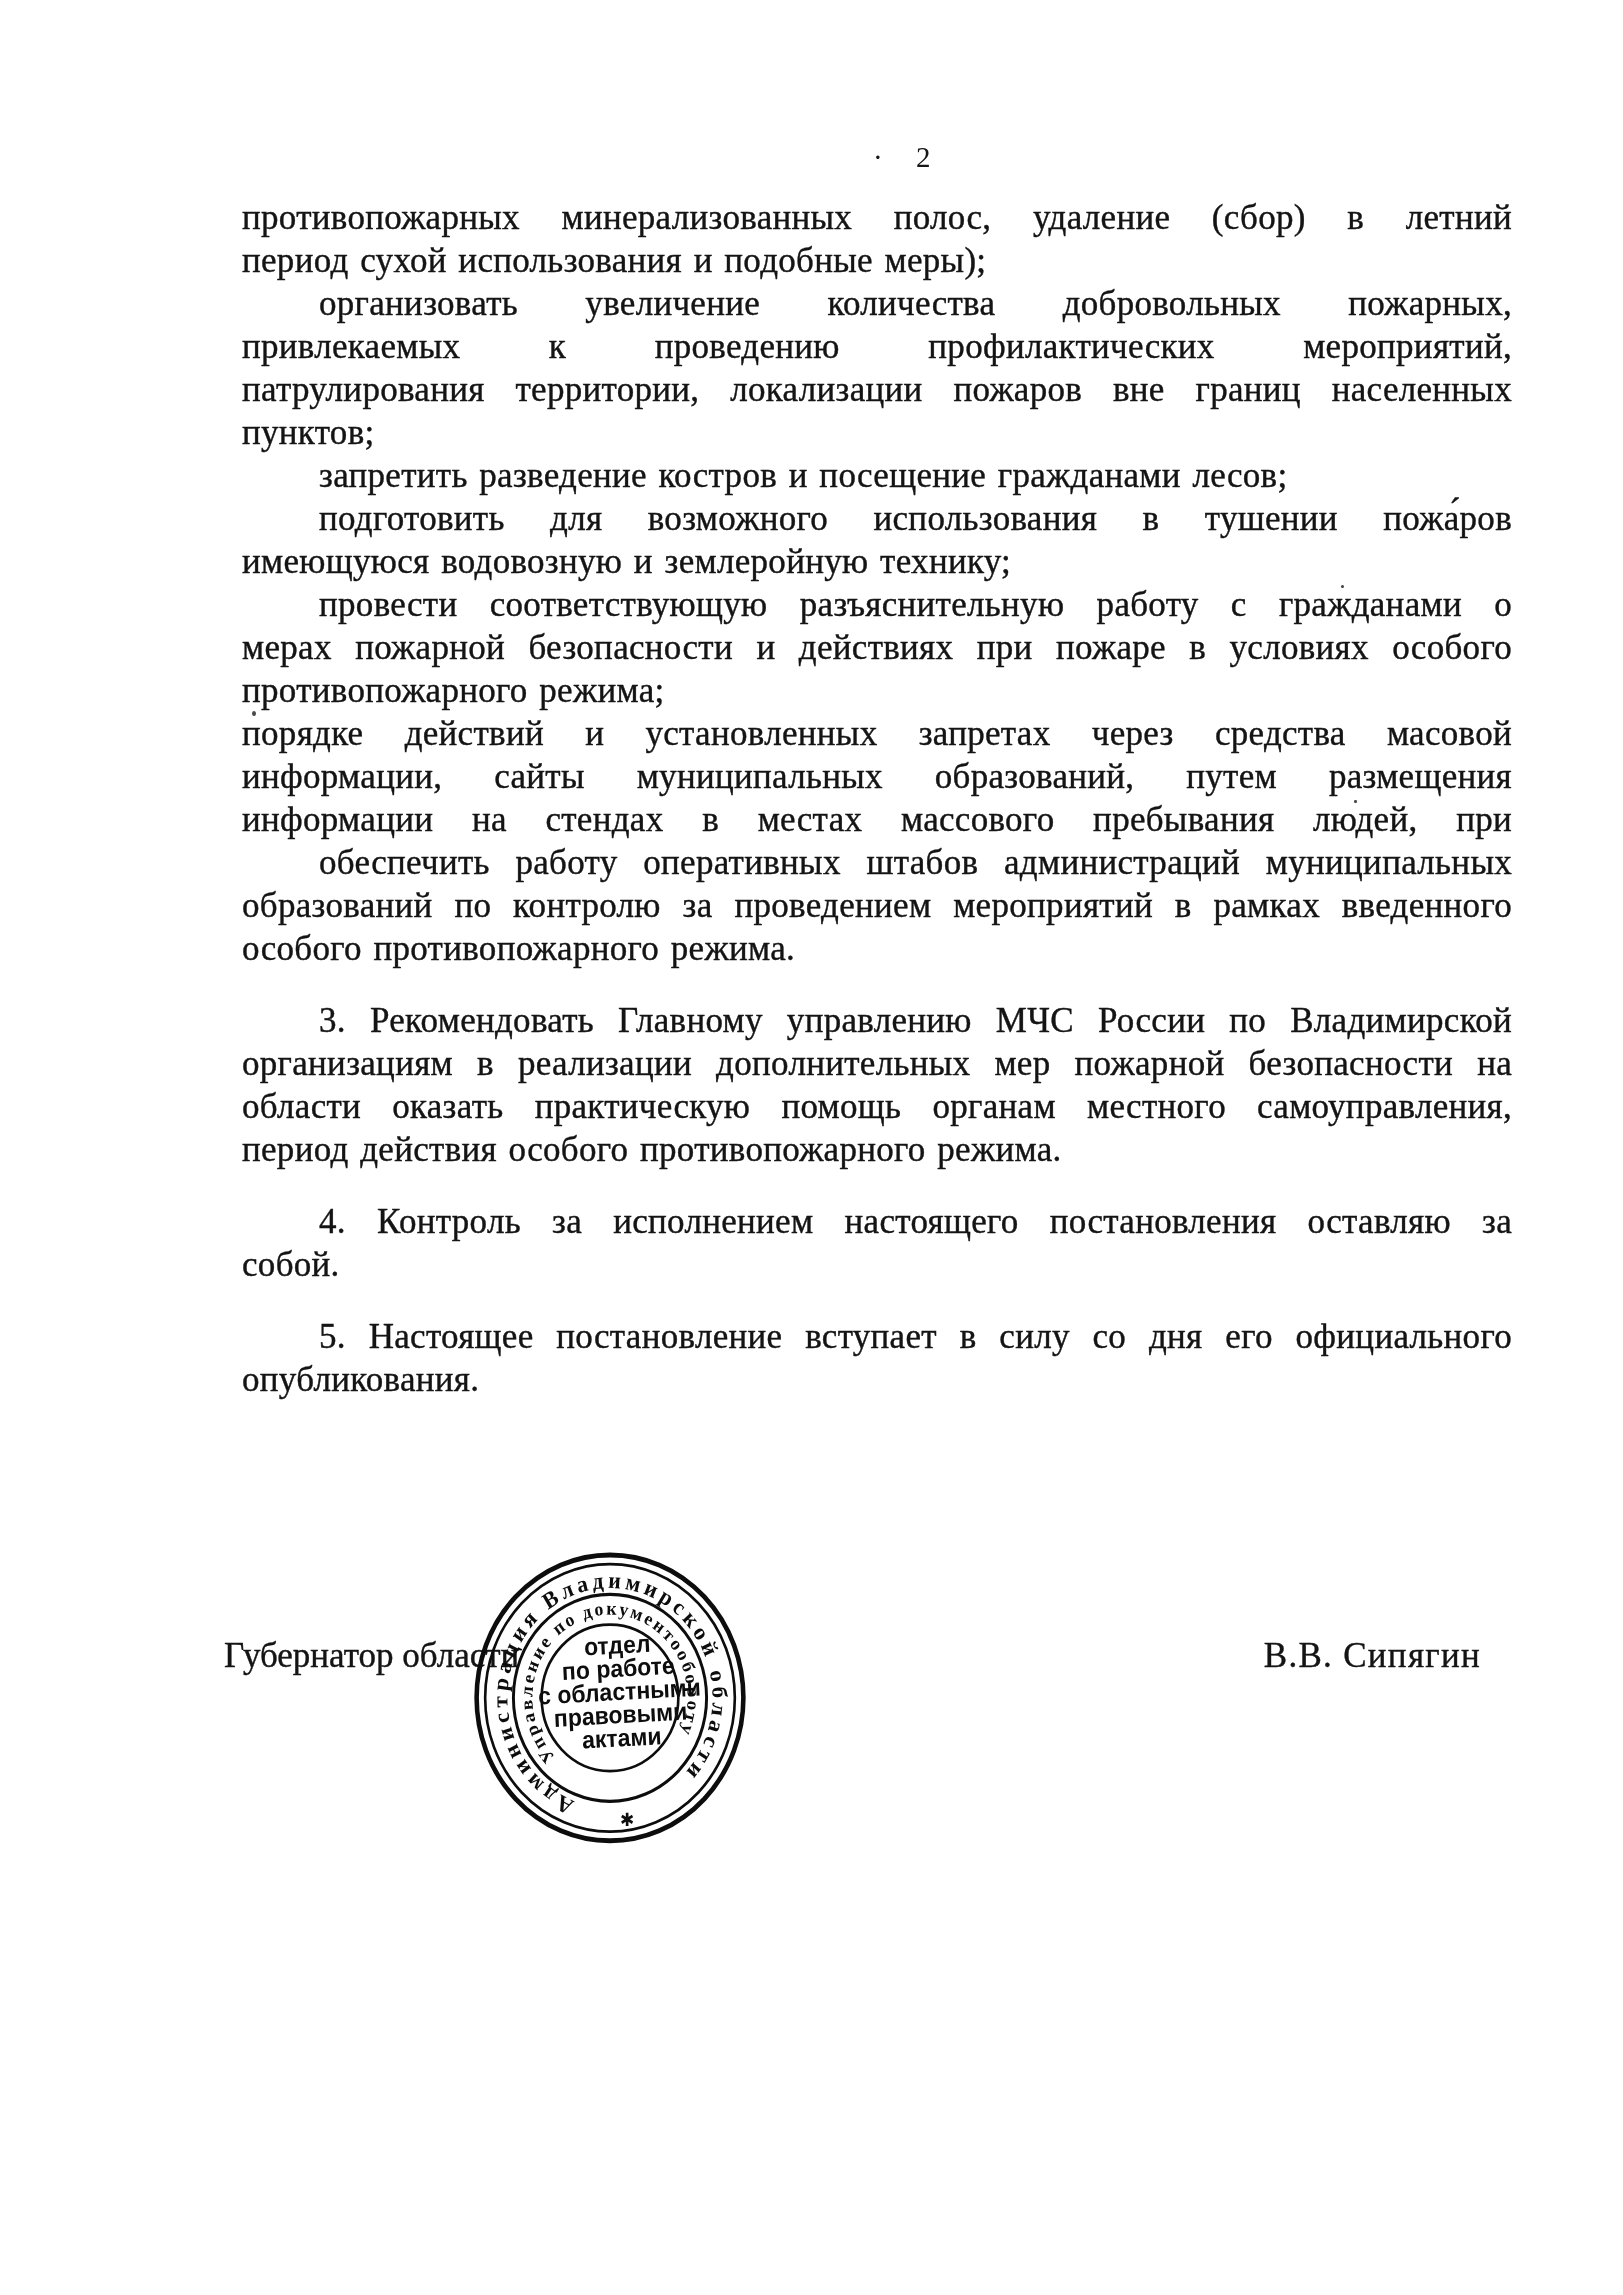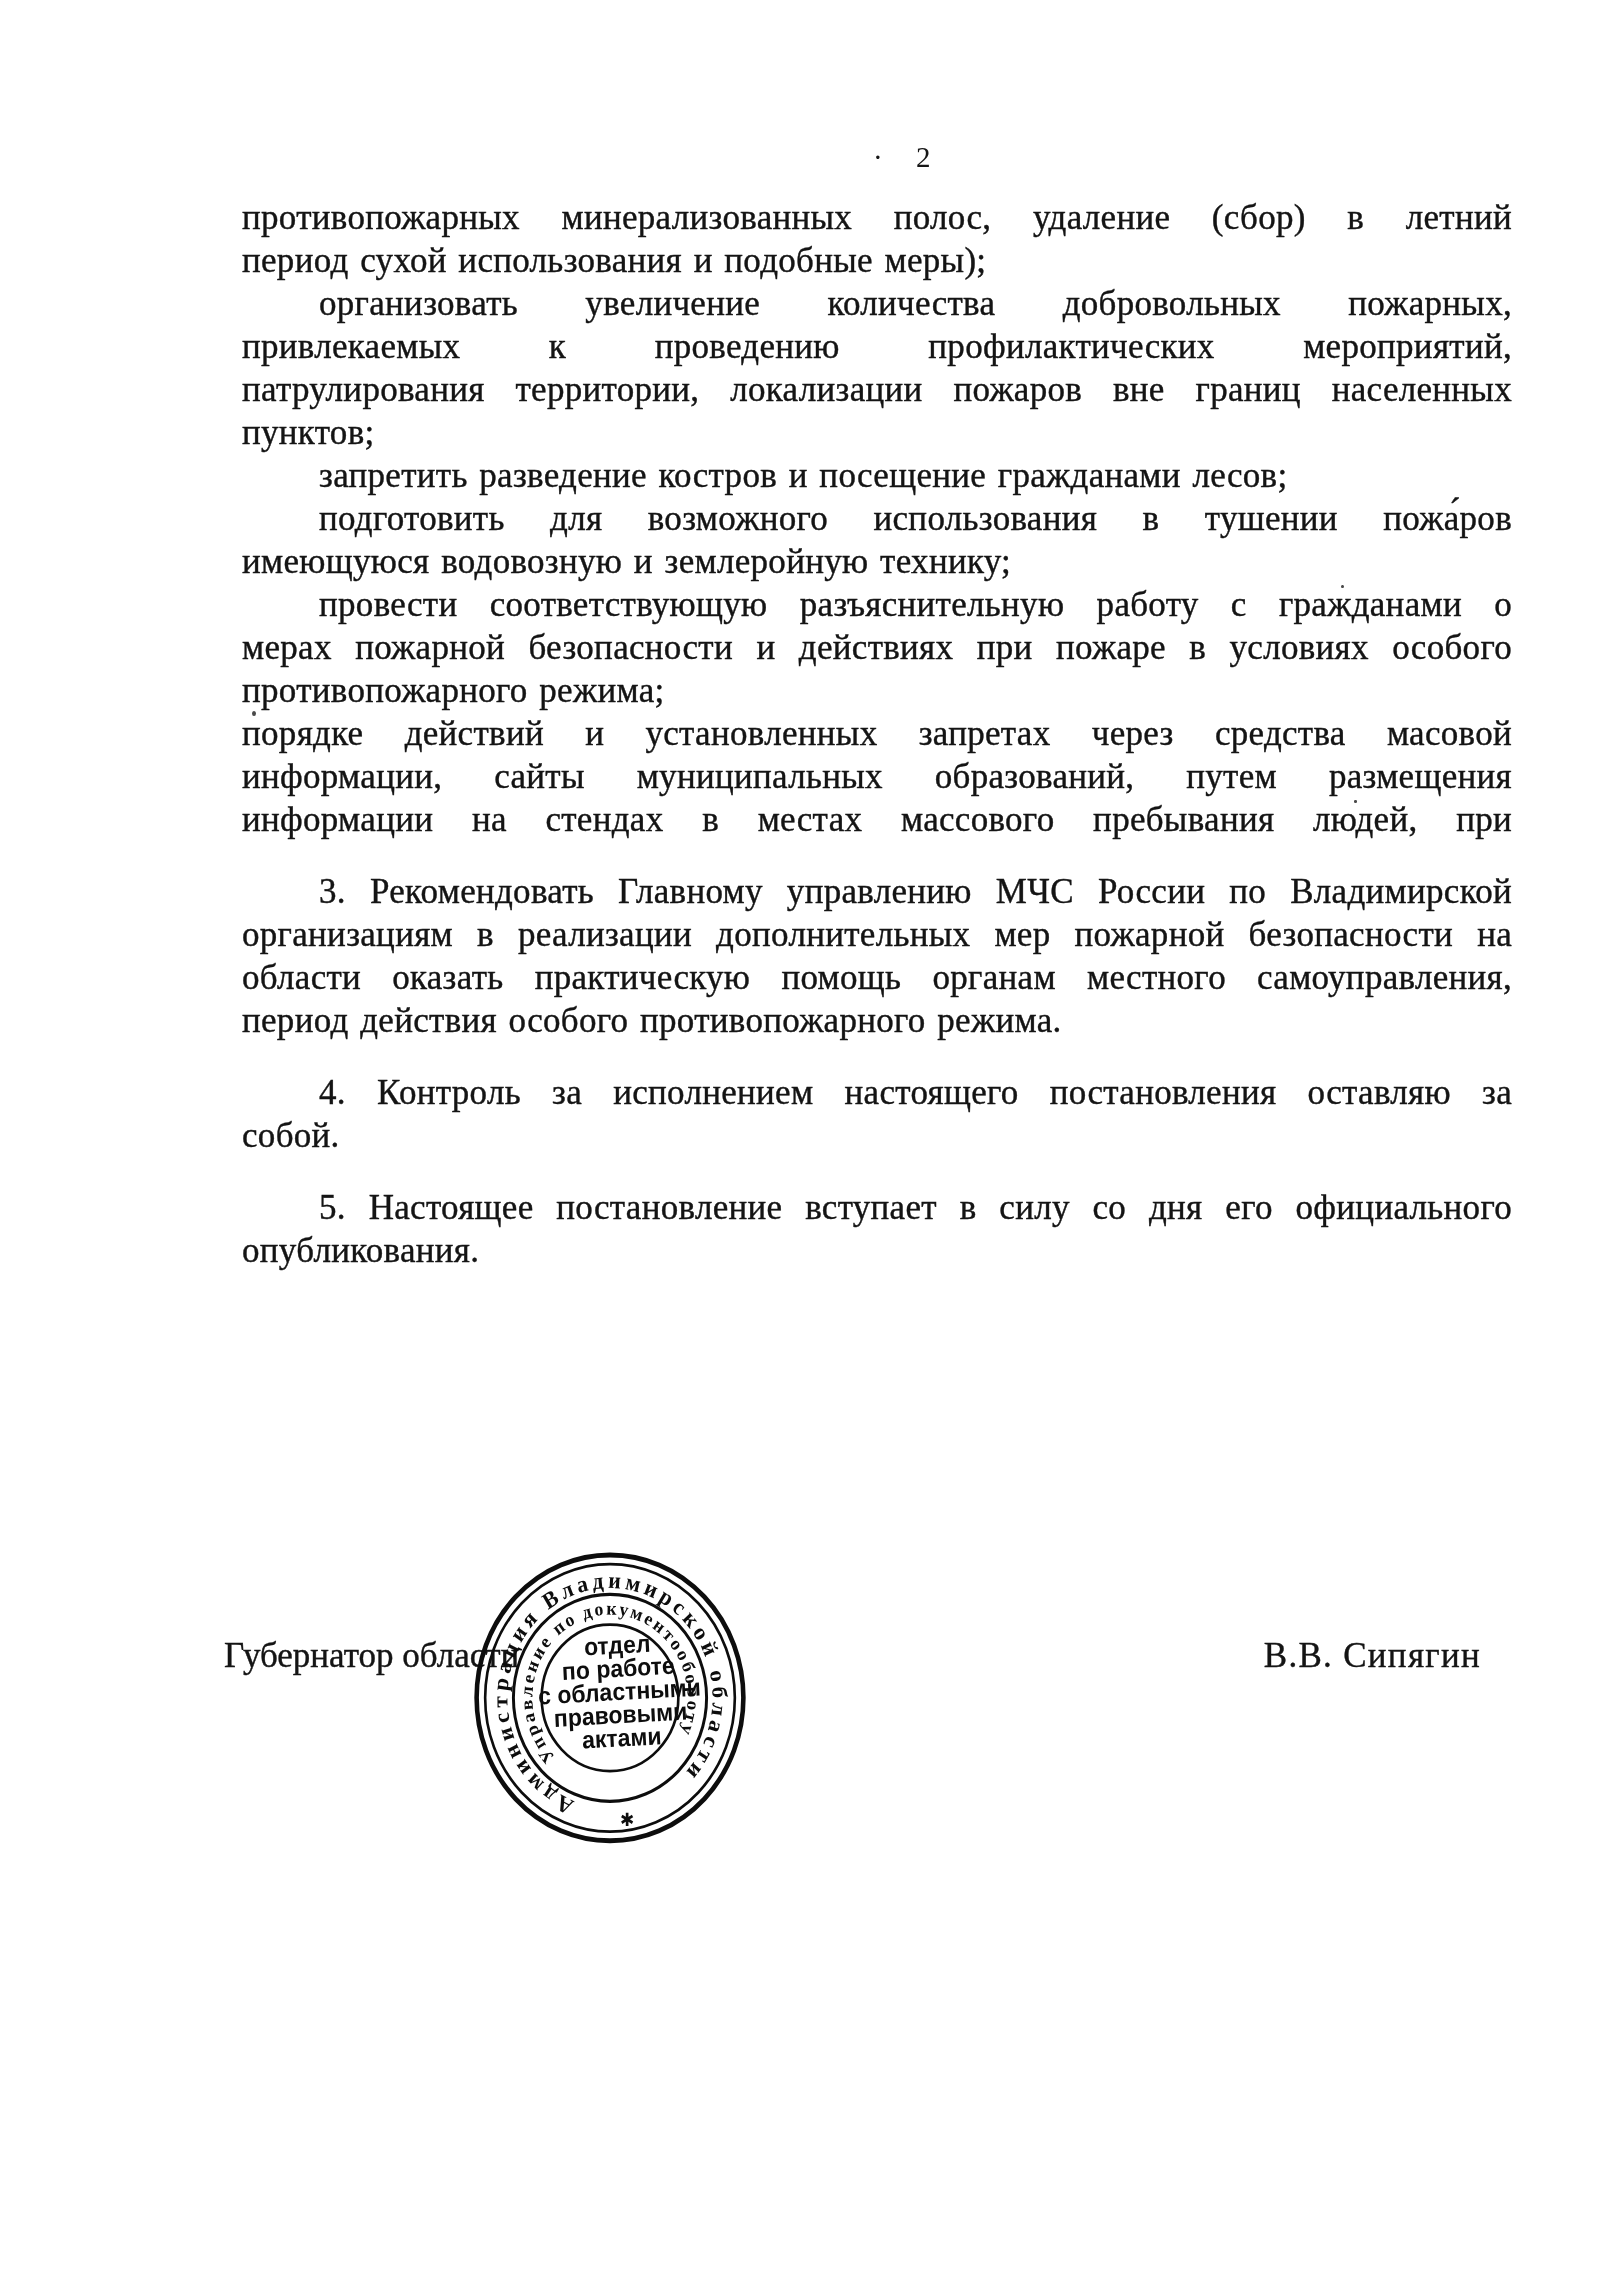--- a/index.html
+++ b/index.html
@@ -91,20 +91,25 @@
       <div class="para">
         <div class="line indent">провести соответствующую разъяснительную работу с гражданами о</div>
         <div class="line">мерах пожарной безопасности и действиях при пожаре в условиях особого</div>
         <div class="line last">противопожарного режима;</div>
       </div>
       <div class="para">
         <div class="line">порядке действий и установленных запретах через средства масовой</div>
         <div class="line">информации, сайты муниципальных образований, путем размещения</div>
         <div class="line">информации на стендах в местах массового пребывания людей, при</div>
       </div>
+      <div class="para">
+        <div class="line indent">обеспечить работу оперативных штабов администраций муниципальных</div>
+        <div class="line">образований по контролю за проведением мероприятий в рамках введенного</div>
+        <div class="line last">особого противопожарного режима.</div>
+      </div>
       <div class="para spaced">
         <div class="line indent">3. Рекомендовать Главному управлению МЧС России по Владимирской</div>
         <div class="line">организациям в реализации дополнительных мер пожарной безопасности на</div>
         <div class="line">области оказать практическую помощь органам местного самоуправления,</div>
         <div class="line last">период действия особого противопожарного режима.</div>
       </div>
       <div class="para spaced">
         <div class="line indent">4. Контроль за исполнением настоящего постановления оставляю за</div>
         <div class="line last">собой.</div>
       </div>

